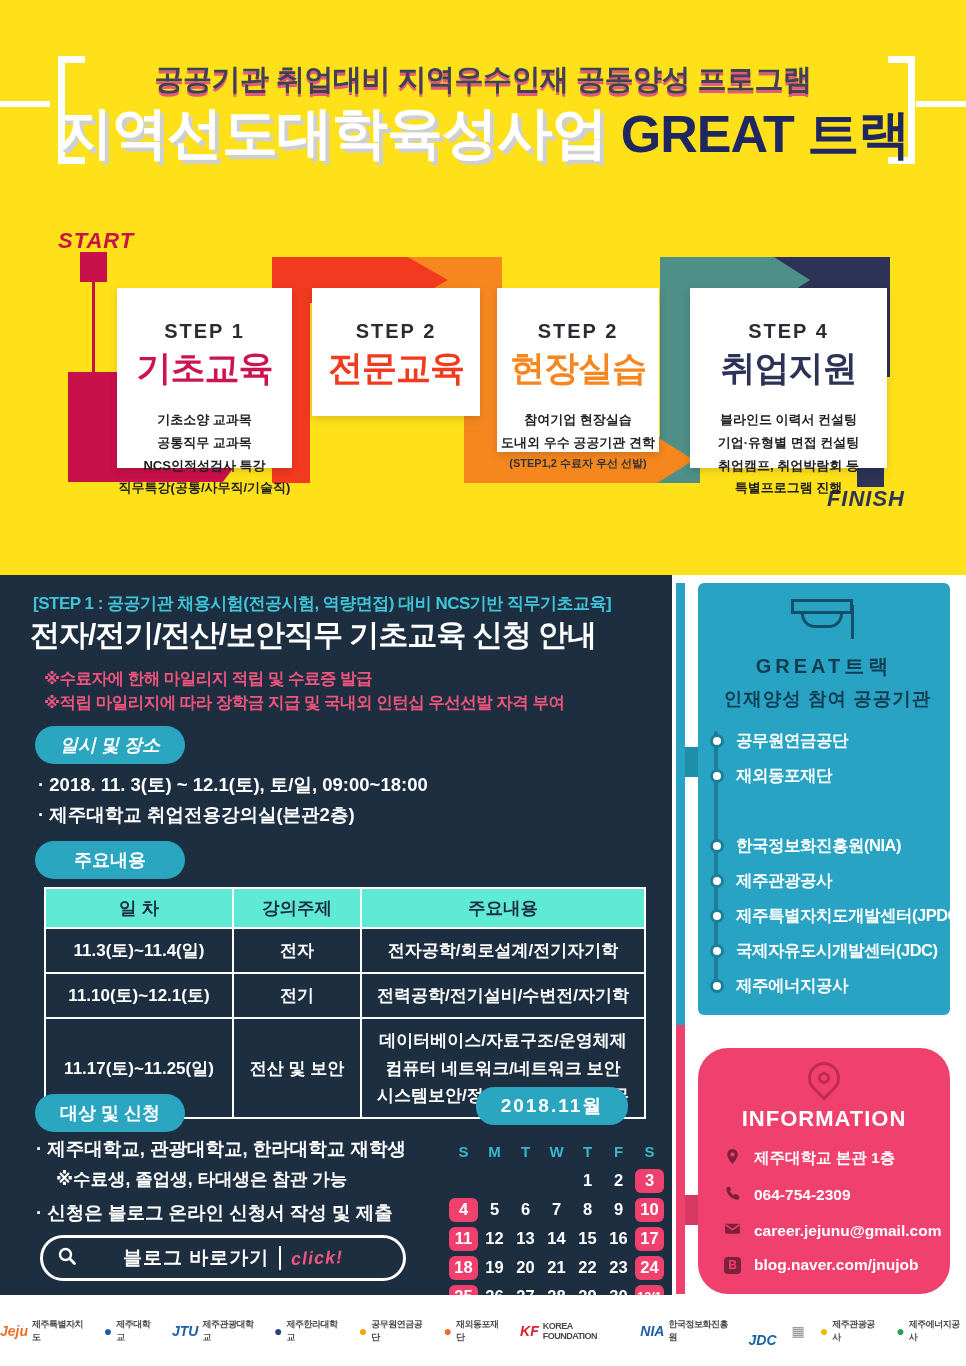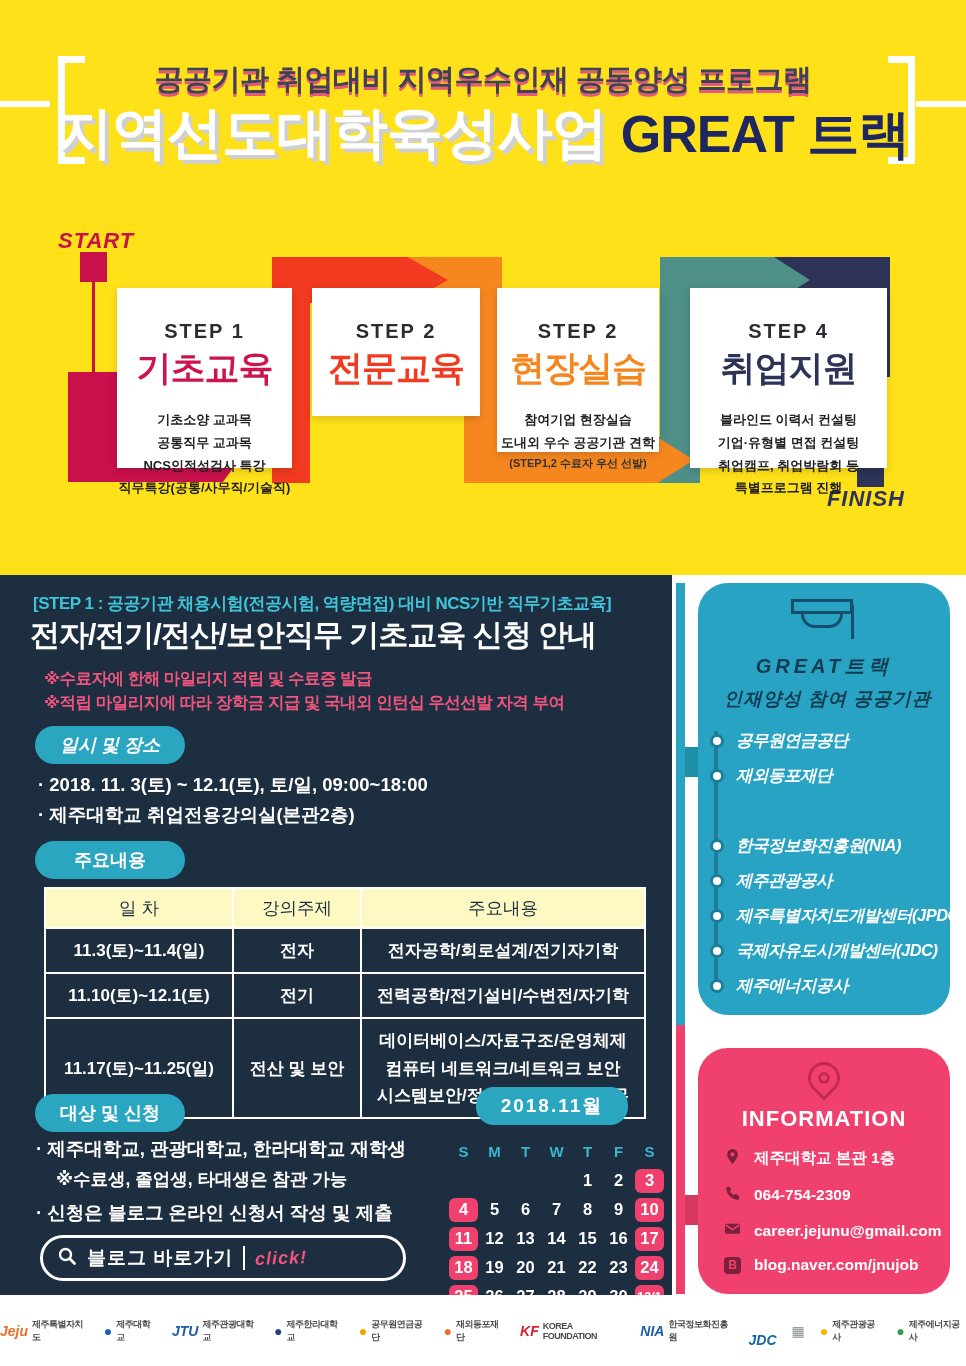--- a/index.html
+++ b/index.html
@@ -54,26 +54,26 @@
   .bracket-heading{position:absolute;left:33px;top:17px;font-size:17px;font-weight:700;color:#3FC4D8;letter-spacing:-0.5px;white-space:nowrap;}
   .main-heading{position:absolute;left:30px;top:40px;font-size:30px;font-weight:800;color:#fff;letter-spacing:-1px;white-space:nowrap;}
   .pnote{position:absolute;left:44px;font-size:16.5px;font-weight:700;color:#F0557D;letter-spacing:-0.5px;white-space:nowrap;}
   .pnote.n0{top:93px;} .pnote.n1{top:117px;}
   .badge{position:absolute;left:35px;width:150px;padding:7px 0;background:#2BA6C0;color:#fff;font-size:18px;font-weight:700;text-align:center;border-radius:20px;}
   .badge.b1{top:151px;font-style:italic;} .badge.b2{top:266px;} .badge.b3{top:519px;}
   .pline{position:absolute;font-size:18.5px;font-weight:600;color:#fff;letter-spacing:0;white-space:nowrap;}
   .s0{left:38px;top:197px;} .s1{left:38px;top:227px;}
   .t0{left:36px;top:561px;} .t1{left:56px;top:592px;font-size:17.5px;} .t2{left:36px;top:625px;}
   #sched-table{position:absolute;left:44px;top:312px;width:600px;border-collapse:collapse;table-layout:fixed;}
-  #sched-table th{background:#fef9c3;color:#1C2E40;font-size:17.5px;font-weight:400;border:2.5px solid #fff;height:36px;}
+  #sched-table th{background:#5eead4;color:#1C2E40;font-size:17.5px;font-weight:700;border:2.5px solid #fff;height:36px;}
   #sched-table td{color:#fff;font-size:17px;font-weight:700;border:2.5px solid #fff;text-align:center;padding:8px 2px;}
   #sched-table td div{line-height:1.6;}
   #sched-table col.c0{width:188px;} #sched-table col.c1{width:128px;} #sched-table col.c2{width:284px;}
   .blog-pill{position:absolute;left:40px;top:660px;width:332px;height:40px;border:3px solid #fff;border-radius:23px;display:flex;align-items:center;padding:0 14px;gap:10px;}
-  .blog-label{font-size:19px;font-weight:700;color:#fff;letter-spacing:1px;}
+  .blog-label{font-size:19px;font-weight:700;color:#fff;letter-spacing:1px;margin-left:36px;}
   .cursor-bar{width:2px;height:24px;background:#fff;}
   .click-label{font-size:18px;font-weight:700;font-style:italic;color:#F0557D;transform:rotate(-2deg);letter-spacing:1px;}
 
   
   .calendar{position:absolute;left:448px;top:512px;width:220px;}
   .cal-title{margin-left:28px;width:152px;padding:6px 0;background:#2BA6C0;color:#fff;font-size:19px;font-weight:700;text-align:center;border-radius:18px;letter-spacing:2px;}
   #cal-grid{margin-top:12px;display:grid;grid-template-columns:repeat(7,31px);}
   .cal-cell{height:29px;display:flex;align-items:center;justify-content:center;}
   .cal-dow{color:#3BB7CC;font-size:15px;font-weight:700;}
   .cal-day{color:#fff;font-size:16.5px;font-weight:700;}
@@ -81,21 +81,21 @@
   .cal-day.hl span{background:#F0416E;border-radius:6px;}
   .cal-day.tiny span{font-size:12.5px;}
 
   
   .spine{position:absolute;width:9px;}
   .spine.teal{left:676px;top:583px;height:442px;background:#28A3C4;}
   .spine.pink{left:676px;top:1025px;height:269px;background:#F0416E;}
   .tab{position:absolute;width:14px;height:30px;}
   .tab.teal{left:685px;top:747px;background:#1E8FA9;}
   .tab.pink{left:685px;top:1195px;background:#D63862;}
-  .tealbox{position:absolute;left:698px;top:583px;width:252px;height:432px;background:#28A3C4;border-radius:30px;font-style:italic;}
+  .tealbox{position:absolute;left:698px;top:583px;width:252px;height:432px;background:#28A3C4;border-radius:6px;}
   .cap{position:relative;width:66px;margin:16px auto 0;height:46px;}
   .cap-board{position:absolute;left:0;top:0;width:56px;height:9px;border:3px solid #14506B;}
   .cap-body{position:absolute;left:10px;top:12px;width:36px;height:14px;border:3px solid #14506B;border-top:none;border-radius:0 0 14px 14px;}
   .cap-tassel{position:absolute;left:60px;top:6px;width:3px;height:34px;background:#14506B;}
   .partners-title{margin-top:8px;text-align:center;color:#113C52;font-weight:800;}
   .pt1{font-size:20px;letter-spacing:4px;}
   .pt2{font-size:18.5px;letter-spacing:1px;margin-top:6px;padding-left:7px;}
   .plist{position:absolute;left:0;top:140px;width:252px;height:282px;}
   .plist-line{position:absolute;left:16px;top:8px;width:4px;height:252px;background:#1E7E99;border-radius:2px;}
   .pitem{position:absolute;left:0;height:35px;display:flex;align-items:center;}

